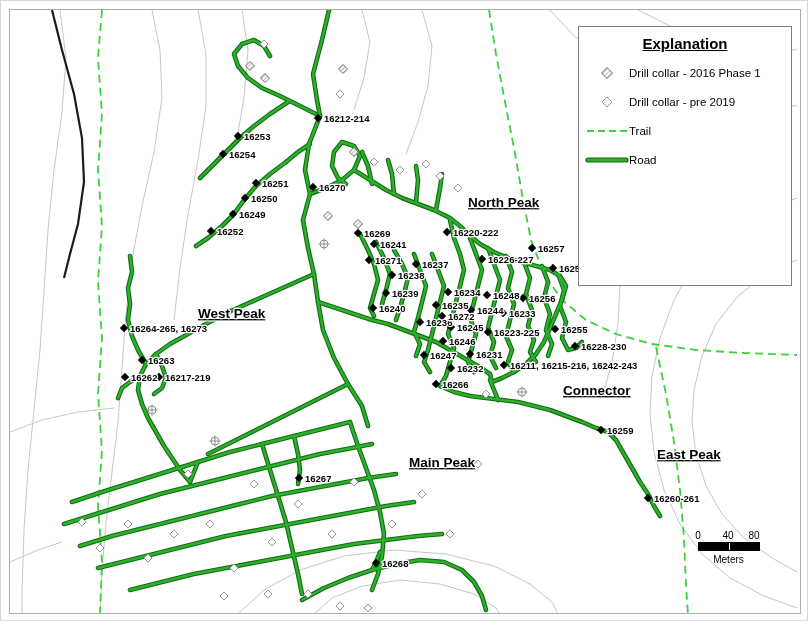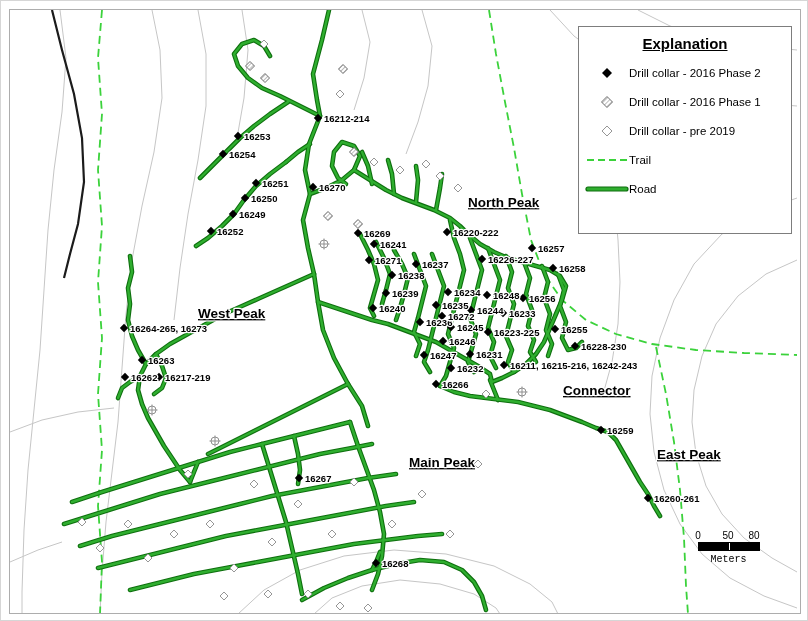--- a/index.html
+++ b/index.html
@@ -1,33 +1,33 @@
 <!DOCTYPE html>
 <html><head>
 <meta charset="utf-8">
 <style>
   html,body{margin:0;padding:0;background:#ffffff;}
   #page{position:relative;width:808px;height:621px;background:#ffffff;border:1px solid #d6d6d6;box-sizing:border-box;font-family:"Liberation Sans",sans-serif;overflow:hidden;}
   #map-frame{position:absolute;left:8px;top:8px;width:792px;height:605px;border:1px solid #adadad;box-sizing:border-box;overflow:hidden;background:#ffffff;}
   #map-svg{position:absolute;left:0;top:0;}
   #map-svg text{font-family:"Liberation Sans",sans-serif;paint-order:stroke;stroke:#ffffff;stroke-width:2.5px;stroke-linejoin:round;}
   
-  .legend{position:absolute;left:568px;top:16px;width:214px;height:208px;background:#ffffff;border:1px solid #7d7d7d;box-sizing:border-box;}
+  .legend{position:absolute;left:568px;top:16px;width:214px;height:260px;background:#ffffff;border:1px solid #7d7d7d;box-sizing:border-box;}
   .lg-title{margin-top:8px;text-align:center;font-size:15px;font-weight:bold;text-decoration:underline;color:#000;}
   .lg-rows{margin-top:6px;}
   .lg-row{display:flex;align-items:center;height:29px;padding-left:6px;}
   .lg-sym{width:44px;height:16px;flex:0 0 44px;}
   .lg-label{font-size:11.5px;color:#000;}
   
   .scalebar{position:absolute;left:682px;top:520px;width:86px;}
   .sb-nums{position:relative;height:12px;font-size:10px;color:#000;}
   .sb-num{position:absolute;transform:translateX(-50%);}
   .sb-bar{margin-left:6px;width:60px;height:7px;background:#000;border:1px solid #000;position:relative;box-sizing:content-box;}
   .sb-half{position:absolute;left:50%;top:0;width:1px;height:100%;background:#ffffff;}
-  .sb-unit{width:73px;text-align:center;font-size:10px;margin-top:3px;color:#000;font-family:Liberation Mono, monospace;}
+  .sb-unit{width:73px;text-align:center;font-size:10px;margin-top:3px;color:#000;}
 </style>
 </head>
 <body>
 
 <div id="page">
   <div id="map-frame">
 
     <svg id="map-svg" width="792" height="605" viewBox="8 8 792 605" xmlns="http://www.w3.org/2000/svg">
       <defs>
         <pattern id="hatch" width="3" height="3" patternUnits="userSpaceOnUse" patternTransform="rotate(45)">
@@ -296,26 +296,20 @@
           <text x="407" y="465" font-size="13.5" font-weight="bold" text-decoration="underline" fill="#000000">Main Peak</text>
           <text x="655" y="457" font-size="13.5" font-weight="bold" text-decoration="underline" fill="#000000">East Peak</text>
           <text x="561" y="393" font-size="13.5" font-weight="bold" text-decoration="underline" fill="#000000">Connector</text>
         </g>
     </svg>
 
     <div class="legend">
       <div class="lg-title">Explanation</div>
       <div class="lg-rows">
 
-        <div class="lg-row">
-          <svg class="lg-sym" viewBox="0 0 44 16">
-            <path d="M22 3 L27 8 L22 13 L17 8 Z" fill="#000000"></path>
-          </svg>
-          <span class="lg-label">Drill collar - 2016 Phase 2</span>
-        </div>
 
         <div class="lg-row">
           <svg class="lg-sym" viewBox="0 0 44 16">
             <path d="M22 2.5 L27.5 8 L22 13.5 L16.5 8 Z" fill="url(#hatch)" stroke="#6e6e6e" stroke-width="1"></path>
           </svg>
           <span class="lg-label">Drill collar - 2016 Phase 1</span>
         </div>
 
 
         <div class="lg-row">
@@ -339,21 +333,21 @@
           </svg>
           <span class="lg-label">Road</span>
         </div>
 
       </div>
     </div>
 
     <div class="scalebar">
       <div class="sb-nums">
         <span class="sb-num" style="left:6px">0</span>
-        <span class="sb-num" style="left:36px">50</span>
+        <span class="sb-num" style="left:36px">40</span>
         <span class="sb-num" style="left:62px">80</span>
       </div>
       <div class="sb-bar">
           <div class="sb-half"></div>
         </div>
       <div class="sb-unit">Meters</div>
     </div>
 
   </div>
 </div>

